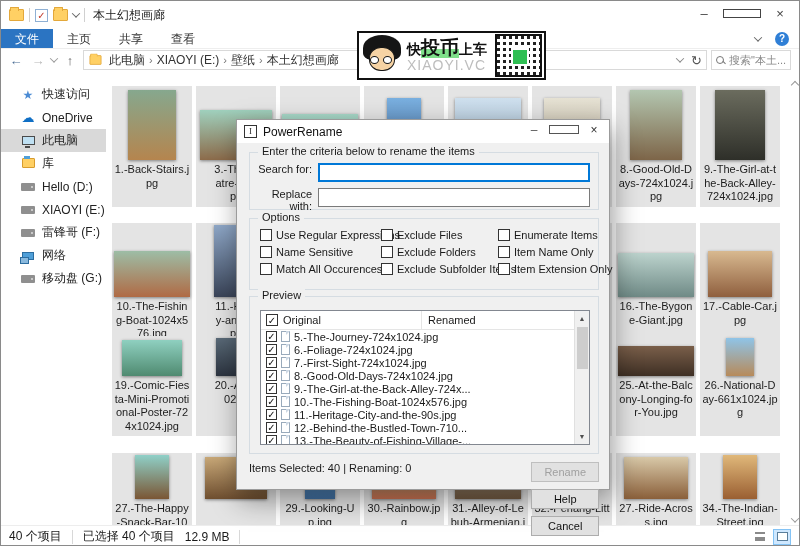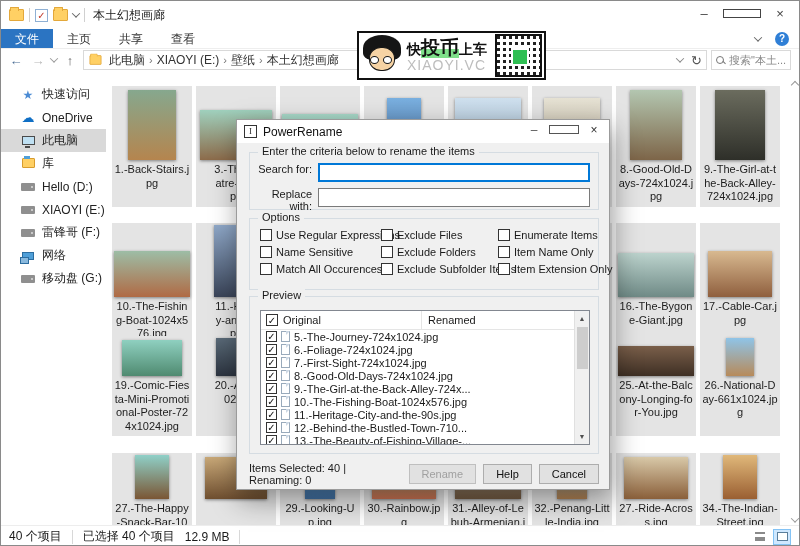--- a/index.html
+++ b/index.html
@@ -118,21 +118,21 @@
   .listview { position:absolute; left:10px; top:13px; width:330px; height:135px; background:#fff; border:1px solid #828790; overflow:hidden; }
   .lv-head { height:19px; display:flex; align-items:center; gap:5px; padding-left:5px; border-bottom:1px solid #e5e5e5; font-size:11px; color:#1a1a1a; position:relative; }
   .lv-col2 { position:absolute; left:160px; top:0; height:100%; display:flex; align-items:center; padding-left:6px; border-left:1px solid #e5e5e5; }
   .lv-rows { position:absolute; left:0; top:19px; width:314px; }
   .lv-row { height:13px; display:flex; align-items:center; gap:4px; padding-left:5px; font-size:11px; color:#1a1a1a; white-space:nowrap; overflow:hidden; }
   .fileic { width:9px; height:11px; background:#fff; border:1px solid #9ab; position:relative; flex:0 0 9px; }
   .fileic::after { content:""; position:absolute; right:-1px; top:-1px; border:2.5px solid; border-color:#cdd8e4 transparent transparent #cdd8e4; }
   .lv-scroll { position:absolute; right:0; top:0; width:15px; height:100%; background:#f0f0f0; border-left:1px solid #e0e0e0; }
   .lv-scroll .arr { position:absolute; left:0; width:100%; text-align:center; font-size:7px; color:#505050; }
   .lv-scroll .thumbbar { position:absolute; left:2px; top:16px; width:11px; height:42px; background:#cdcdcd; }
-  .dlg-footer { position:absolute; left:0; top:342px; width:100%; display:flex; align-items:center; padding:0 10px 0 12px; gap:7px; }
+  .dlg-footer { position:absolute; left:0; top:342px; width:100%; display:flex; align-items:flex-start; padding:0 10px 0 12px; gap:7px; }
   .dlg-status { font-size:11px; color:#1a1a1a; margin-right:auto; }
   .btn { height:20px; border:1px solid #adadad; background:#e1e1e1; font-size:11px; color:#111; text-align:center; line-height:18px; padding:0 12px; min-width:46px; }
   .btn.disabled { color:#a0a0a0; border-color:#bfbfbf; }
 </style>
 </head>
 <body>
 
 <div class="win">
 
   <div class="titlebar">
@@ -600,21 +600,21 @@
         <div class="lv-scroll">
           <span class="arr" style="top:4px;">▲</span>
           <span class="thumbbar"></span>
           <span class="arr" style="bottom:4px;">▼</span>
         </div>
       </div>
     </div>
 
     <div class="dlg-footer">
       <span class="dlg-status">Items Selected: 40 | Renaming: 0</span>
-      <span id="dlg-buttons" style="display:flex;gap:7px;">
+      <span id="dlg-buttons" style="display:flex;gap:7px;flex-direction:column;">
           <button class="btn disabled">Rename</button>
           <button class="btn">Help</button>
           <button class="btn">Cancel</button>
         </span>
     </div>
   </div>
 
 </div>
 
 </body></html>

